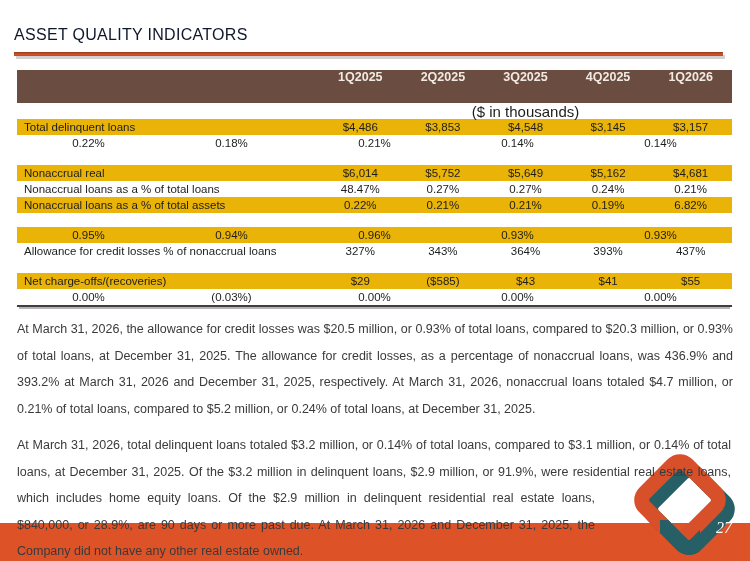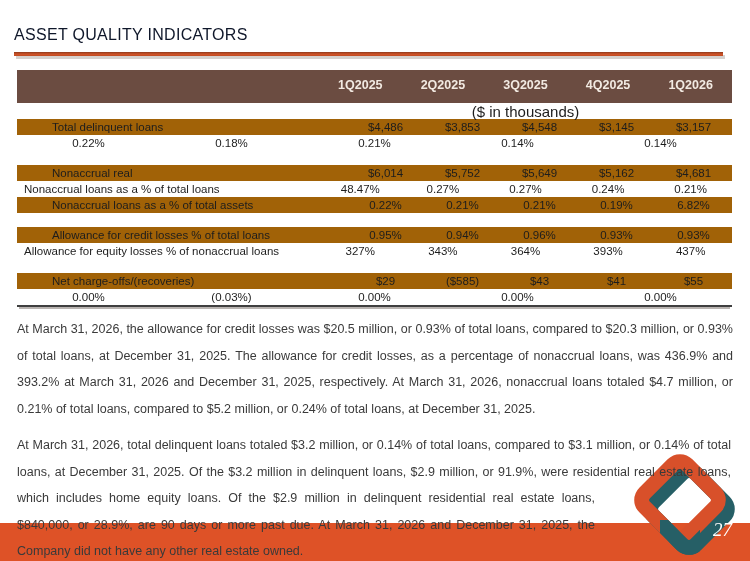--- a/index.html
+++ b/index.html
@@ -19,26 +19,26 @@
     box-shadow:2px 3px 0 rgba(178,172,166,.55);
   }
   
   .aq-table{
     position:absolute;left:17px;top:70px;width:715px;
     font-size:11.5px;color:#1d1d1d;
     border-bottom:2px solid #3f3f3f;
     box-shadow:0 4px 0 -2px #b9b4b1;
   }
   .trow{display:flex;align-items:center;height:16px;}
-  .trow.shaded{background:#a16207;padding-left:28px;}
+  .trow.shaded{background:#eab308;}
   .trow.spacer{height:14px;background:#ffffff;}
   .tlabel{width:302px;box-sizing:border-box;padding-left:7px;white-space:nowrap;overflow:hidden;}
   .tval{flex:1;text-align:center;white-space:nowrap;}
   .thead{
-    display:flex;align-items:center;height:33px;box-sizing:border-box;
+    display:flex;align-items:flex-start;height:33px;box-sizing:border-box;
     background:#6B4C41;color:#F2EAE2;font-weight:bold;font-size:12.5px;
     padding-bottom:3px;
   }
   .note-row{display:flex;align-items:center;height:16px;font-size:15px;color:#1d1d1d;}
   
   .body-text{
     position:absolute;left:17px;top:316px;width:716px;z-index:3;
     font-size:12.5px;line-height:26.5px;color:#3A3A3A;text-align:justify;
   }
   .body-text p{margin:0 0 0 0;}
@@ -47,21 +47,21 @@
   .float-b{float:right;clear:right;width:138px;height:58px;}
   
   .footer-bar{
     position:absolute;left:0;top:523px;width:750px;height:38px;
     background:#DE5227;z-index:1;
   }
   .logo{position:absolute;left:628px;top:450px;width:122px;height:112px;z-index:2;}
   .page-number{
     position:absolute;right:18px;top:519px;z-index:4;
     font-family:"Liberation Serif",serif;font-style:italic;
-    font-size:19px;color:#ffffff;
+    font-size:16px;color:#ffffff;
   }
 </style>
 </head>
 <body>
 
 <div class="slide-title">ASSET QUALITY INDICATORS</div>
 <div class="title-rule"></div>
 
 <div class="aq-table">
   <div class="thead">
@@ -116,29 +116,28 @@
       <div class="trow shaded">
     <div class="tlabel">Nonaccrual loans as a % of total assets</div>
     <div class="tval">0.22%</div>
     <div class="tval">0.21%</div>
     <div class="tval">0.21%</div>
     <div class="tval">0.19%</div>
     <div class="tval">6.82%</div>
   </div>
       <div class="trow spacer"></div>
       <div class="trow shaded">
-    <div class="tlabel">Allowance for credit losses % of total loans</div>
     <div class="tval">0.95%</div>
     <div class="tval">0.94%</div>
     <div class="tval">0.96%</div>
     <div class="tval">0.93%</div>
     <div class="tval">0.93%</div>
   </div>
       <div class="trow">
-    <div class="tlabel">Allowance for equity losses % of nonaccrual loans</div>
+    <div class="tlabel">Allowance for credit losses % of nonaccrual loans</div>
     <div class="tval">327%</div>
     <div class="tval">343%</div>
     <div class="tval">364%</div>
     <div class="tval">393%</div>
     <div class="tval">437%</div>
   </div>
       <div class="trow spacer"></div>
       <div class="trow shaded">
     <div class="tlabel">Net charge-offs/(recoveries)</div>
     <div class="tval">$29</div>

